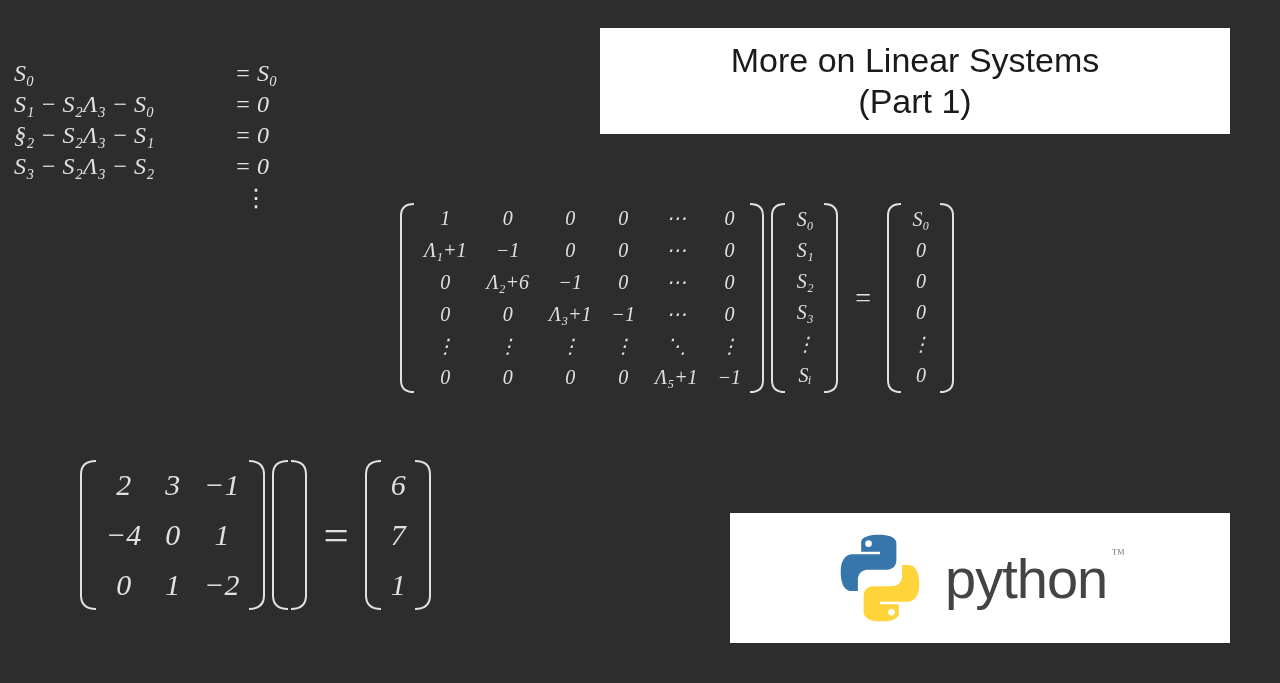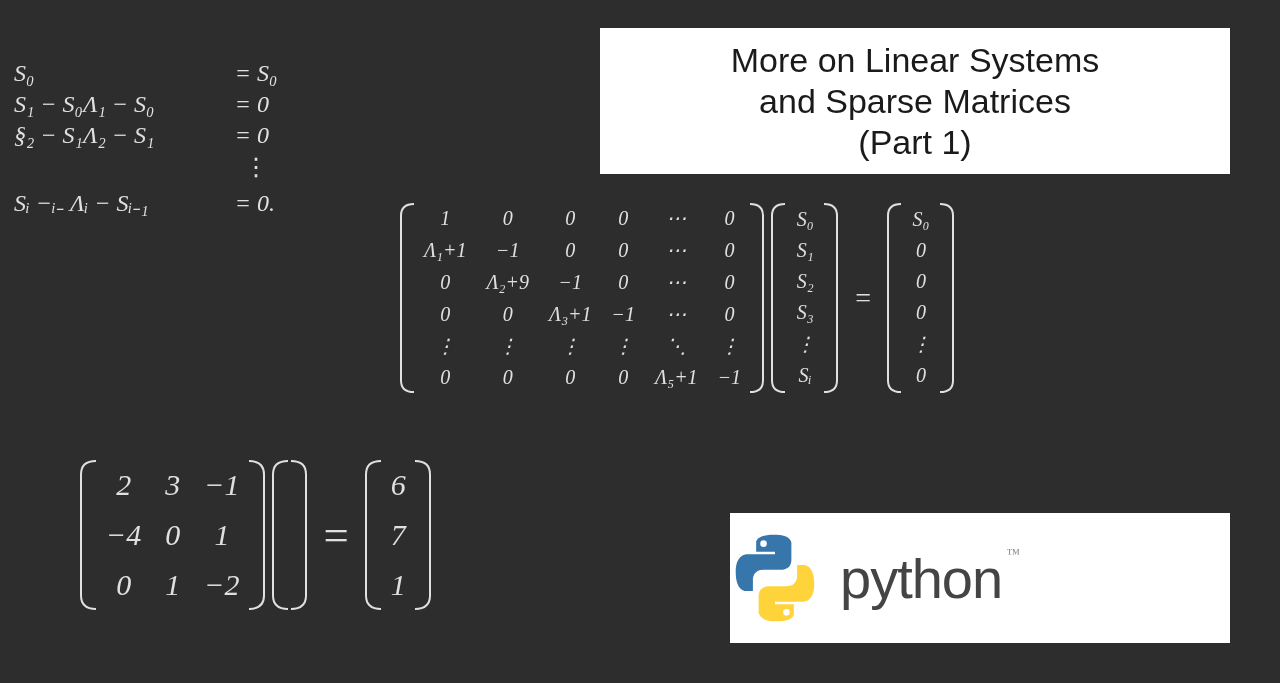--- a/index.html
+++ b/index.html
@@ -73,20 +73,21 @@
 
   .python-box {
     position: absolute;
     bottom: 40px;
     right: 50px;
     width: 500px;
     height: 130px;
     background: #ffffff;
     display: flex;
     align-items: center;
+    justify-content: center;
     gap: 20px;
   }
   .python-text {
     font-family: Verdana, Arial, sans-serif;
     font-size: 56px;
     color: #444;
     letter-spacing: -1px;
   }
   .python-tm {
     font-size: 14px;
@@ -95,30 +96,29 @@
     margin-left: 4px;
   }
   .python-logo svg { display: block; }
   .cell { white-space: nowrap; }
 </style>
 </head>
 <body>
 
 <div class="title-box">
   <div>More on Linear Systems</div>
-  <div>and Sparse Matrices</div>
   <div>(Part 1)</div>
 </div>
 
 <div class="equations" id="eq-list">
     <div class="eq-row"><span class="lhs">S₀</span><span class="eq-sign">=</span><span class="rhs">S₀</span></div>
-    <div class="eq-row"><span class="lhs">S₁ − S₀Λ₁ − S₀</span><span class="eq-sign">=</span><span class="rhs">0</span></div>
-    <div class="eq-row"><span class="lhs">§₂ − S₁Λ₂ − S₁</span><span class="eq-sign">=</span><span class="rhs">0</span></div>
+    <div class="eq-row"><span class="lhs">S₁ − S₂Λ₃ − S₀</span><span class="eq-sign">=</span><span class="rhs">0</span></div>
+    <div class="eq-row"><span class="lhs">§₂ − S₂Λ₃ − S₁</span><span class="eq-sign">=</span><span class="rhs">0</span></div>
+    <div class="eq-row"><span class="lhs">S₃ − S₂Λ₃ − S₂</span><span class="eq-sign">=</span><span class="rhs">0</span></div>
     <div class="eq-row"><span class="vdots-inner">⋮</span></div>
-    <div class="eq-row"><span class="lhs">Sᵢ −ᵢ₋ Λᵢ − Sᵢ₋₁</span><span class="eq-sign">=</span><span class="rhs">0.</span></div>
   </div>
 
 <div class="matrix-eq big-matrix-eq" id="big-eq">
     <span class="matrix">
       <span class="paren">
         <svg width="16" height="190" viewBox="0 0 16 190">
           <path d="M 14 1 Q 1 1 1 12.6 L 1 177.4 Q 1 189 14 189" fill="none" stroke="#e0e0e0" stroke-width="2"></path>
         </svg>
       </span>
       <span class="body" style="grid-template-columns: repeat(6, auto); grid-template-rows: repeat(6, auto);">
@@ -128,21 +128,21 @@
         <span class="cell">0</span>
         <span class="cell">⋯</span>
         <span class="cell">0</span>
         <span class="cell">Λ₁+1</span>
         <span class="cell">−1</span>
         <span class="cell">0</span>
         <span class="cell">0</span>
         <span class="cell">⋯</span>
         <span class="cell">0</span>
         <span class="cell">0</span>
-        <span class="cell">Λ₂+9</span>
+        <span class="cell">Λ₂+6</span>
         <span class="cell">−1</span>
         <span class="cell">0</span>
         <span class="cell">⋯</span>
         <span class="cell">0</span>
         <span class="cell">0</span>
         <span class="cell">0</span>
         <span class="cell">Λ₃+1</span>
         <span class="cell">−1</span>
         <span class="cell">⋯</span>
         <span class="cell">0</span>

